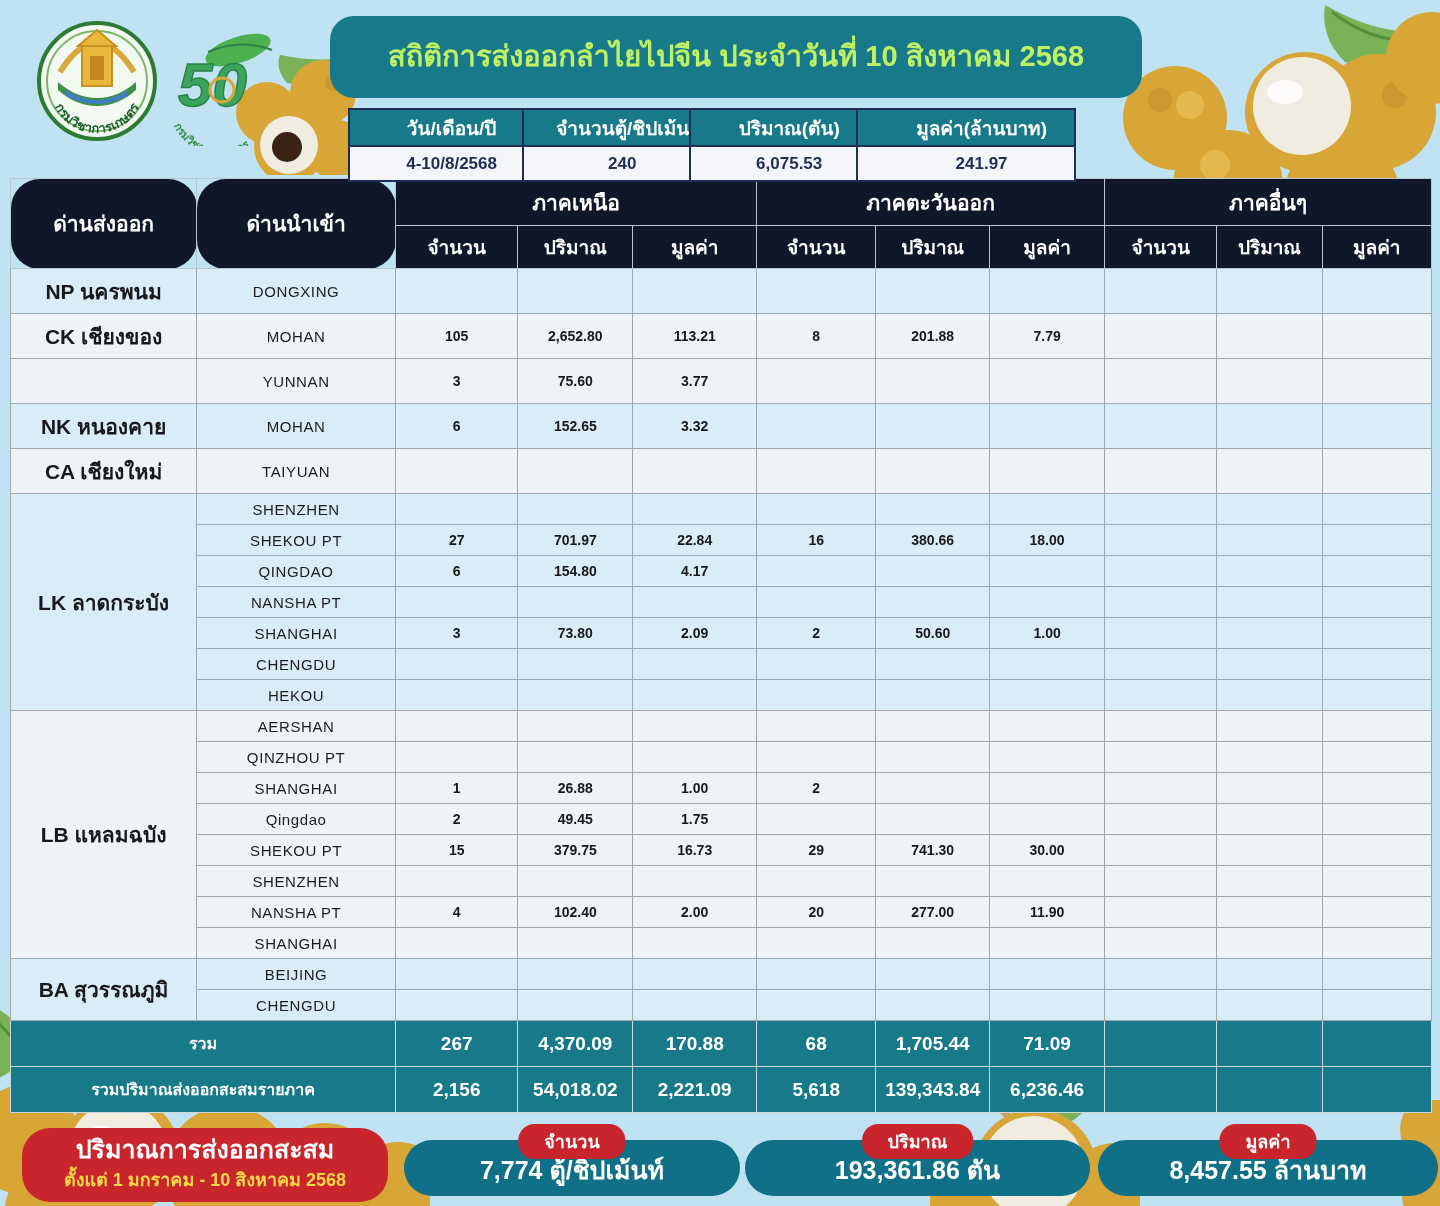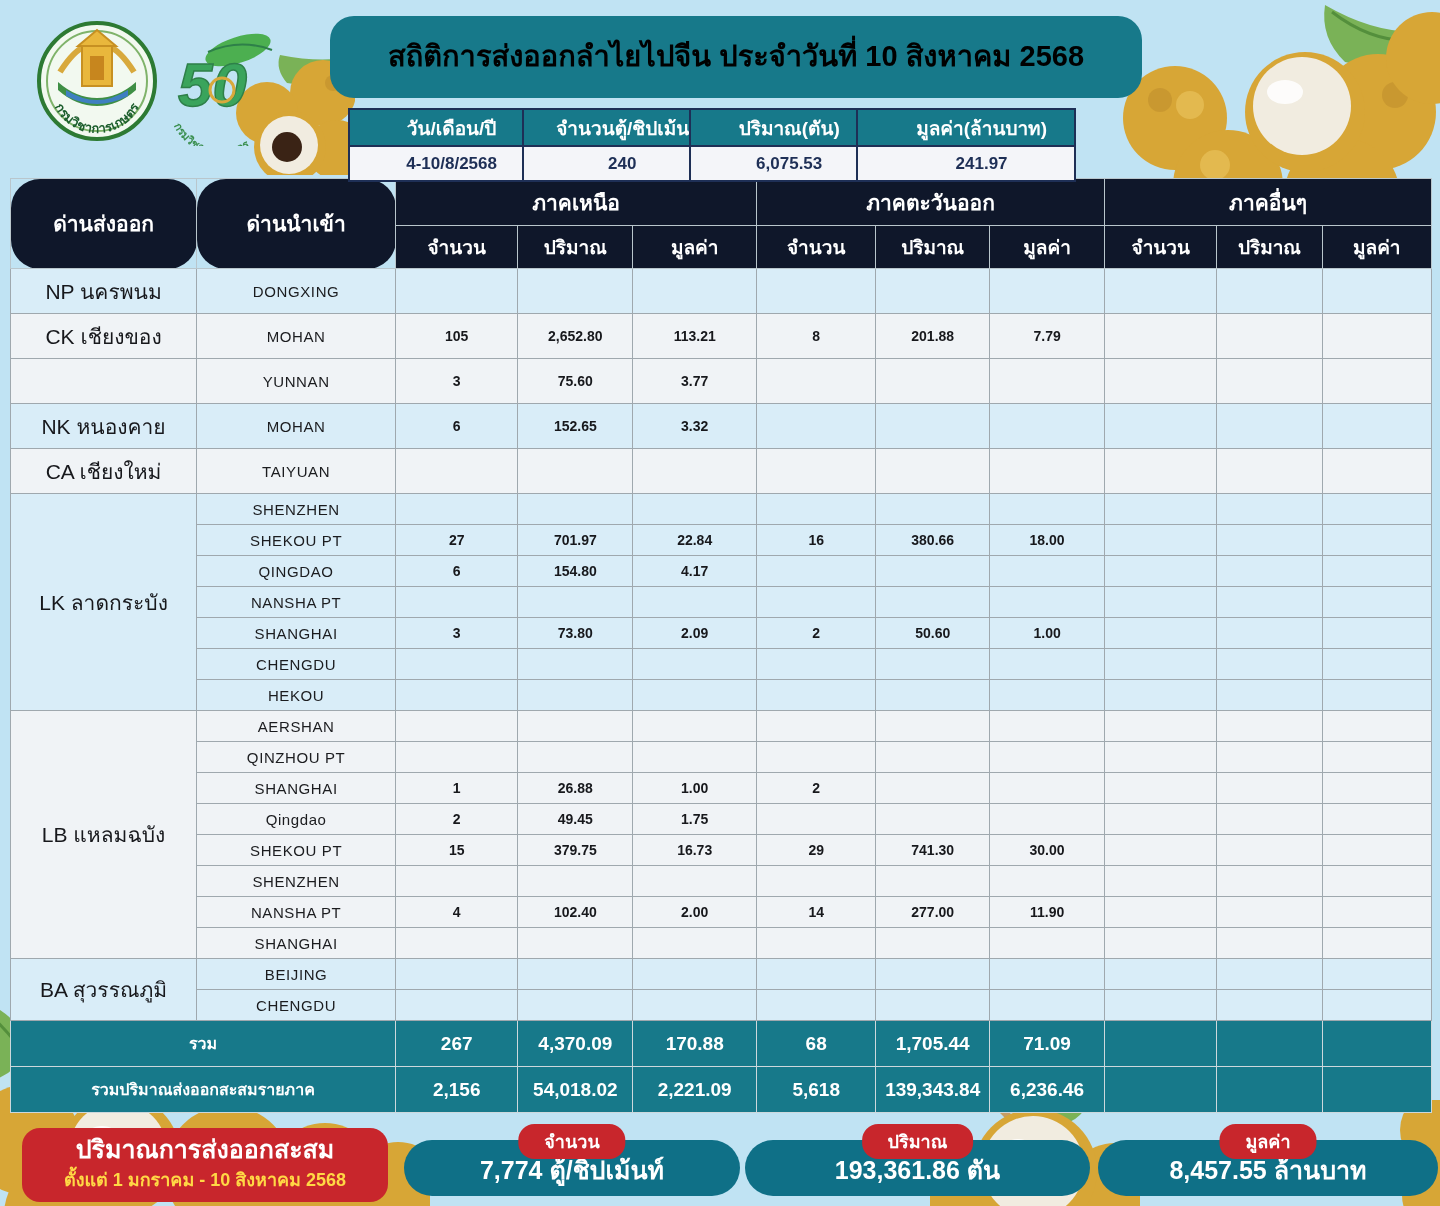--- a/index.html
+++ b/index.html
@@ -20,21 +20,21 @@
   .flesh-hi{fill:#ffffff;opacity:.85;}
   .seed{fill:#3a2315;}
   .leaf{fill:#7ab257;}
   .leaf-vein{stroke:#548f3c;stroke-width:3;fill:none;}
   .twig{stroke:#c79d63;stroke-width:7;fill:none;stroke-linecap:round;}
   
   .banner{
     position:absolute;left:330px;top:16px;width:812px;height:82px;
     background:#17798a;border-radius:24px;z-index:3;
     display:flex;flex-direction:column;align-items:center;justify-content:center;
-    color:#000000;text-align:center;
+    color:#bef264;text-align:center;
   }
   .banner-title{font-size:29px;font-weight:700;line-height:1.15;}
   .banner-sub{font-size:19px;font-weight:400;margin-top:3px;}
   .seal{position:absolute;left:36px;top:20px;z-index:3;}
   .anniv{position:absolute;left:160px;top:28px;z-index:3;}
   
   .mini-table{
     position:absolute;left:348px;top:108px;width:728px;z-index:3;
     border-collapse:collapse;table-layout:fixed;
   }
@@ -58,33 +58,33 @@
   .th-port{font-size:21px;border-radius:29px;}
   .th-sub{font-size:19px;}
   .main-table td{
     border:1px solid #9fa8ae;text-align:center;overflow:hidden;white-space:nowrap;
     color:#17181c;
   }
   tr.row-blue td{background:#d9edf8;}
   tr.row-white td{background:#f0f3f6;}
   tr.tall{height:45px;}
   tr.short{height:31px;}
-  td.port-cell{font-size:21px;font-weight:400;}
+  td.port-cell{font-size:21px;font-weight:700;}
   td.entry-cell{font-size:15px;font-weight:400;letter-spacing:.6px;color:#1b1c1f;}
   td.num-cell{font-size:14px;font-weight:700;}
   tr.total-row{height:46px;}
   tr.total-row td{
     background:#17798a;color:#fff;border:1px solid #cdd8dc;font-weight:700;
   }
   td.total-label{font-size:16px;}
   td.total-num{font-size:19px;}
   
   .red-box{
     position:absolute;left:22px;top:1128px;width:366px;height:74px;z-index:4;
-    background:#c8262c;border-radius:18px;color:#fff;text-align:center;
+    background:#c8262c;border-radius:28px;color:#fff;text-align:center;
     display:flex;flex-direction:column;align-items:center;justify-content:center;
   }
   .red-box-title{font-size:25px;font-weight:700;line-height:1.1;}
   .red-box-sub{font-size:18px;font-weight:700;color:#ffd845;margin-top:2px;}
   .stat-box{
     position:absolute;top:1140px;height:56px;z-index:4;
     background:#0f7087;border-radius:28px;color:#fff;text-align:center;
   }
   .stat-box .stat-value{font-size:25px;font-weight:700;line-height:60px;text-align:center;}
   .stat-pill{
@@ -481,21 +481,21 @@
           <td class="num-cell"></td>
           <td class="num-cell"></td>
           <td class="num-cell"></td>
           <td class="num-cell"></td>
         </tr>
         <tr class="row-white short">
           <td class="entry-cell">NANSHA PT</td>
           <td class="num-cell">4</td>
           <td class="num-cell">102.40</td>
           <td class="num-cell">2.00</td>
-          <td class="num-cell">14</td>
+          <td class="num-cell">20</td>
           <td class="num-cell">277.00</td>
           <td class="num-cell">11.90</td>
           <td class="num-cell"></td>
           <td class="num-cell"></td>
           <td class="num-cell"></td>
         </tr>
         <tr class="row-white short">
           <td class="entry-cell">SHANGHAI</td>
           <td class="num-cell"></td>
           <td class="num-cell"></td>

